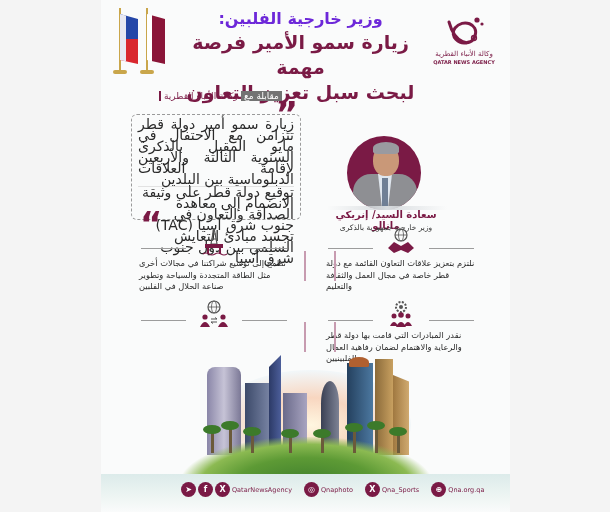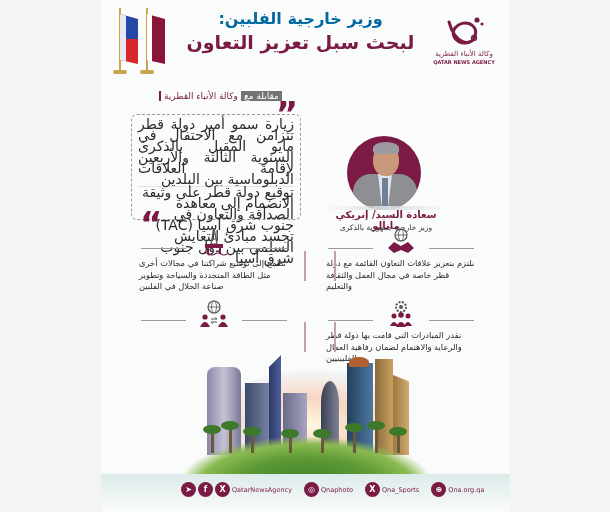--- a/index.html
+++ b/index.html
@@ -9,21 +9,21 @@
     position: absolute; left: 101px; top: 0; width: 409px; height: 512px;
     background: #fafbfb; overflow: hidden;
   }
   
   .flags { position: absolute; left: 12px; top: 6px; width: 60px; height: 72px; }
   .pole { position: absolute; width: 2px; background: #c9a64b; top: 2px; height: 62px; }
   .base { position: absolute; width: 14px; height: 4px; background: #c9a64b; border-radius: 2px; top: 64px; }
   .flag-ph { position: absolute; left: 7px; top: 8px; width: 18px; height: 50px; background: linear-gradient(90deg, #e8e8f2 0 35%, transparent 35%), linear-gradient(180deg, #2547a8 0 50%, #d9272e 50% 100%); clip-path: polygon(0 0, 100% 10%, 100% 100%, 0 92%); }
   .flag-qa { position: absolute; left: 34px; top: 8px; width: 18px; height: 50px; background: linear-gradient(90deg, #fff 0 30%, #8a1538 30%); clip-path: polygon(0 0, 100% 10%, 100% 100%, 0 92%); }
   .header-text { position: absolute; left: 70px; right: 80px; top: 8px; text-align: center; direction: rtl; }
-  .h-sub { font-size: 16px; font-weight: bold; color: #0369a1; line-height: 22px; }
+  .h-sub { font-size: 16px; font-weight: bold; color: #6d28d9; line-height: 22px; }
   .h-main { font-size: 19px; font-weight: bold; color: #7a1a45; line-height: 25px; }
   .logo { position: absolute; right: 10px; top: 14px; width: 72px; height: 60px; text-align: center; }
   .logo svg { display: block; margin: 0 auto; }
   .logo-ar { font-size: 7px; color: #7a1a45; direction: rtl; line-height: 9px; }
   .logo-en { font-size: 5px; color: #7a1a45; font-weight: bold; line-height: 7px; }
 
   
   .tag { position: absolute; left: 58px; top: 91px; direction: rtl; font-size: 9px; display: flex; align-items: center; gap: 3px; }
   .tag .bar { width: 2px; height: 10px; background: #7a1a45; }
   .tag .agency { color: #7a1a45; }
@@ -80,20 +80,21 @@
     <div class="pole" style="left:6px"></div>
     <div class="base" style="left:0"></div>
     <div class="flag-ph"></div>
     <div class="pole" style="left:33px"></div>
     <div class="base" style="left:27px"></div>
     <div class="flag-qa"></div>
   </div>
 
   <div class="header-text">
     <div class="h-sub">وزير خارجية الفلبين:</div>
+    <div class="h-main">زيارة سمو الأمير فرصة مهمة</div>
     <div class="h-main">لبحث سبل تعزيز التعاون</div>
   </div>
 
   <div class="logo">
     <svg width="46" height="36" viewBox="0 0 46 36">
       <path d="M8 8 C 14 30, 30 34, 34 22 C 38 10, 22 4, 14 14 C 8 22, 18 32, 28 28" fill="none" stroke="#7a1a45" stroke-width="3" stroke-linecap="round"></path>
       <circle cx="36" cy="6" r="2.6" fill="#7a1a45"></circle>
       <circle cx="41" cy="10" r="1.6" fill="#7a1a45"></circle>
       <circle cx="33" cy="24" r="2.4" fill="none" stroke="#7a1a45" stroke-width="1.5"></circle>
     </svg>

